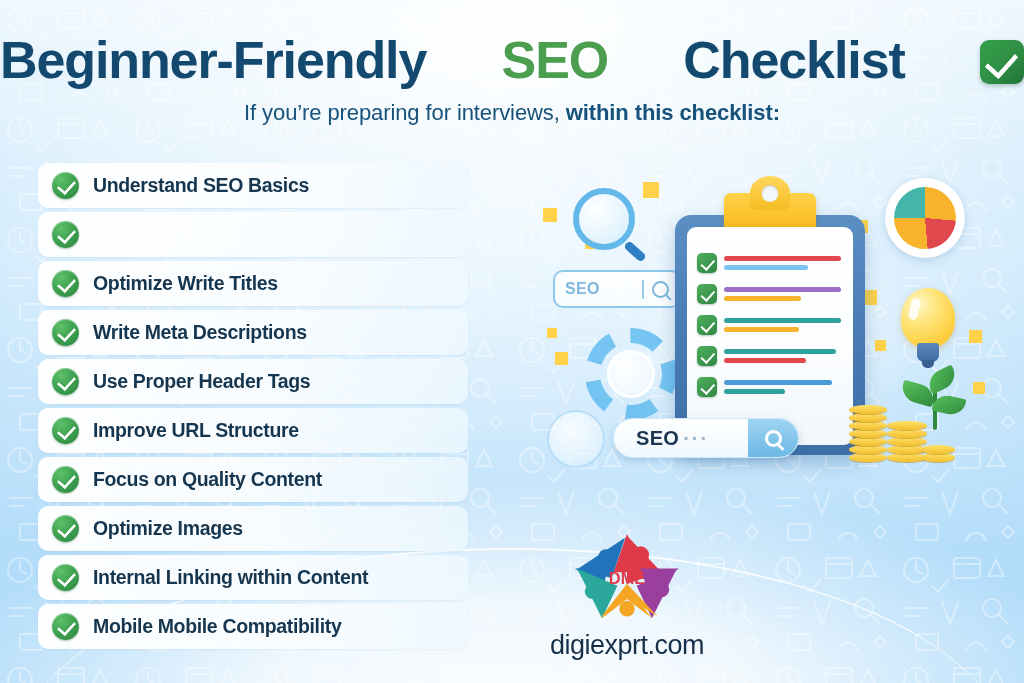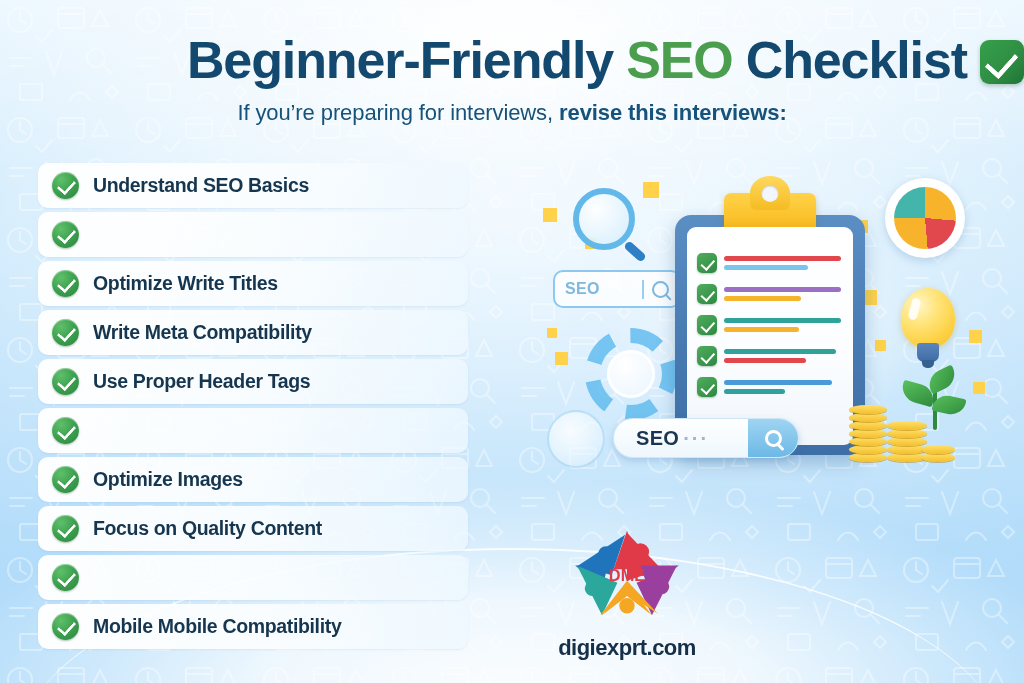--- a/index.html
+++ b/index.html
@@ -42,21 +42,21 @@
     border-radius:50%;
     border-top:2px solid rgba(255,255,255,.85);
     pointer-events:none;
   }
 
   
   .header { position:absolute; left:0; right:0; top:34px; text-align:center; z-index:6; }
   .title {
     font-size:52px; font-weight:700; letter-spacing:-1.1px; line-height:1;
     color:#13496f; white-space:nowrap;
-    display:flex; align-items:center; justify-content:flex-end; gap:13px;
+    display:flex; align-items:center; justify-content:space-between; gap:13px;
   }
   .title .seo { color:#4c9e4f; }
   .title-check {
     display:inline-block; width:44px; height:44px; border-radius:9px;
     background:linear-gradient(135deg,#35a04b 0%,#2f8f44 55%,#1f7436 100%);
     position:relative; box-shadow:0 2px 4px rgba(20,70,40,.28); flex:0 0 auto;
     transform:translateY(2px);
   }
   .title-check::after {
     content:""; position:absolute; left:12px; top:7px;
@@ -273,21 +273,21 @@
   .s4::after  { width:100%; height:3px; border-radius:50%; }
 
   
   .brand {
     position:absolute; left:0; right:0; bottom:22px; z-index:7;
     display:flex; flex-direction:column; align-items:center; gap:4px;
     padding-left:230px;
   }
   .logo-star { width:120px; height:96px; }
   .brand-name {
-    font-size:22px; font-weight:700; color:#17304a; letter-spacing:-.5px;margin-top:8px;
+    font-size:27px; font-weight:400; color:#17304a; letter-spacing:-.5px;
   }
 </style>
 </head>
 <body>
 
 <div id="poster">
 
   <svg class="doodles" viewBox="0 0 1024 683" preserveAspectRatio="none" aria-hidden="true">
     <defs>
       <pattern id="dood" width="128" height="110" patternUnits="userSpaceOnUse">
@@ -318,57 +318,59 @@
 
   <div class="header">
     <div class="title">
       <span>Beginner-Friendly</span>
       <span class="seo">SEO</span>
       <span>Checklist</span>
       <span class="title-check"></span>
     </div>
     <div class="subtitle">
       <span>If you’re preparing for interviews,</span>
-      <b>revise this interviews:</b>
+      <b>within this checklist:</b>
     </div>
   </div>
 
   <div class="checklist" id="checklist">
       <div class="row">
         <span class="tick"></span>
         <span class="row-label">Understand SEO Basics</span>
       </div>
       <div class="row">
         <span class="tick"></span>
       </div>
       <div class="row">
         <span class="tick"></span>
         <span class="row-label">Optimize Write Titles</span>
       </div>
       <div class="row">
         <span class="tick"></span>
-        <span class="row-label">Write Meta Compatibility</span>
+        <span class="row-label">Write Meta Descriptions</span>
       </div>
       <div class="row">
         <span class="tick"></span>
         <span class="row-label">Use Proper Header Tags</span>
       </div>
       <div class="row">
         <span class="tick"></span>
+        <span class="row-label">Improve URL Structure</span>
+      </div>
+      <div class="row">
+        <span class="tick"></span>
+        <span class="row-label">Focus on Quality Content</span>
       </div>
       <div class="row">
         <span class="tick"></span>
         <span class="row-label">Optimize Images</span>
       </div>
       <div class="row">
         <span class="tick"></span>
-        <span class="row-label">Focus on Quality Content</span>
-      </div>
-      <div class="row">
-        <span class="tick"></span>
+        <span class="row-label">Internal Linking within Content</span>
       </div>
       <div class="row">
         <span class="tick"></span>
         <span class="row-label">Mobile Mobile Compatibility</span>
       </div>
     </div>
 
   <div class="illo">
     <div class="illo-glow"></div>
 

